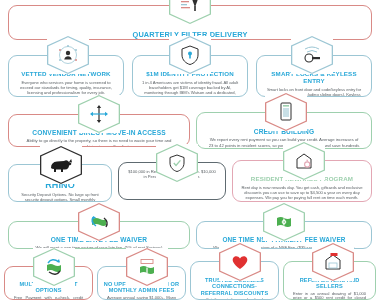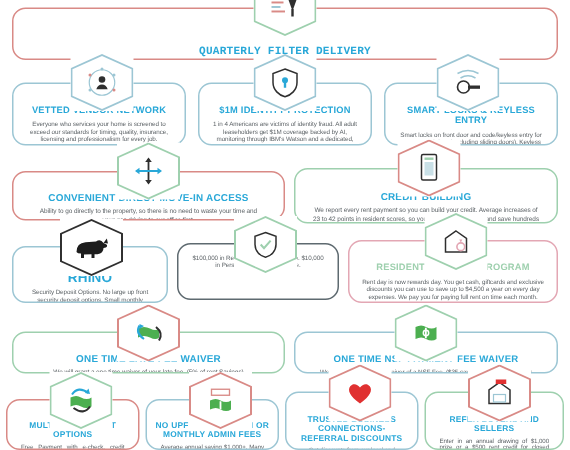--- a/index.html
+++ b/index.html
@@ -91,21 +91,21 @@
       <div class="hexfill"></div>
     <svg width="22" height="20" viewBox="0 0 22 20">
       <rect x="2" y="6" width="8" height="1.3" fill="#d98a86"></rect>
       <rect x="2" y="9" width="6" height="1.3" fill="#9cc6d4"></rect>
       <rect x="2" y="12" width="9" height="1.3" fill="#d98a86"></rect>
       <path d="M13 4 L19 4 L16.5 11 L15.5 11 Z" fill="#2f2f2f"></path>
       <rect x="15.2" y="11" width="1.6" height="5" fill="#2f2f2f"></rect>
     </svg>
   </div>
   <div class="card wide c-red" style="top:5px; height:35px;">
-    <div class="title" style="color:#29a8d8; margin-top:19px;font-family:Liberation Mono, monospace;">QUARTERLY FILTER DELIVERY</div>
+    <div class="title" style="color:#29a8d8; margin-top:19px;">QUARTERLY FILTER DELIVERY</div>
     <div class="body">Quarterly Delivery. Changing air filters is as easy as opening the front door. This service helps improve your air quality, you save $250+ a year in utility costs while it reduces the hassles and repairs. Upgrade to MERV 11 or 13 at no charge.</div>
   </div>
 
   <div class="hex" style="left:47px; top:36px; color:#9cc6d4;">
     <div class="hexinner"></div>
       <div class="hexfill"></div>
     <svg width="24" height="22" viewBox="0 0 24 22">
       <circle cx="12" cy="11" r="8.5" fill="none" stroke="#9cc6d4" stroke-width=".8"></circle>
       <circle cx="12" cy="9" r="2.2" fill="#2f2f2f"></circle>
       <path d="M8.2 15.5c.6-2.2 2-3.2 3.8-3.2s3.2 1 3.8 3.2z" fill="#2f2f2f"></path>

